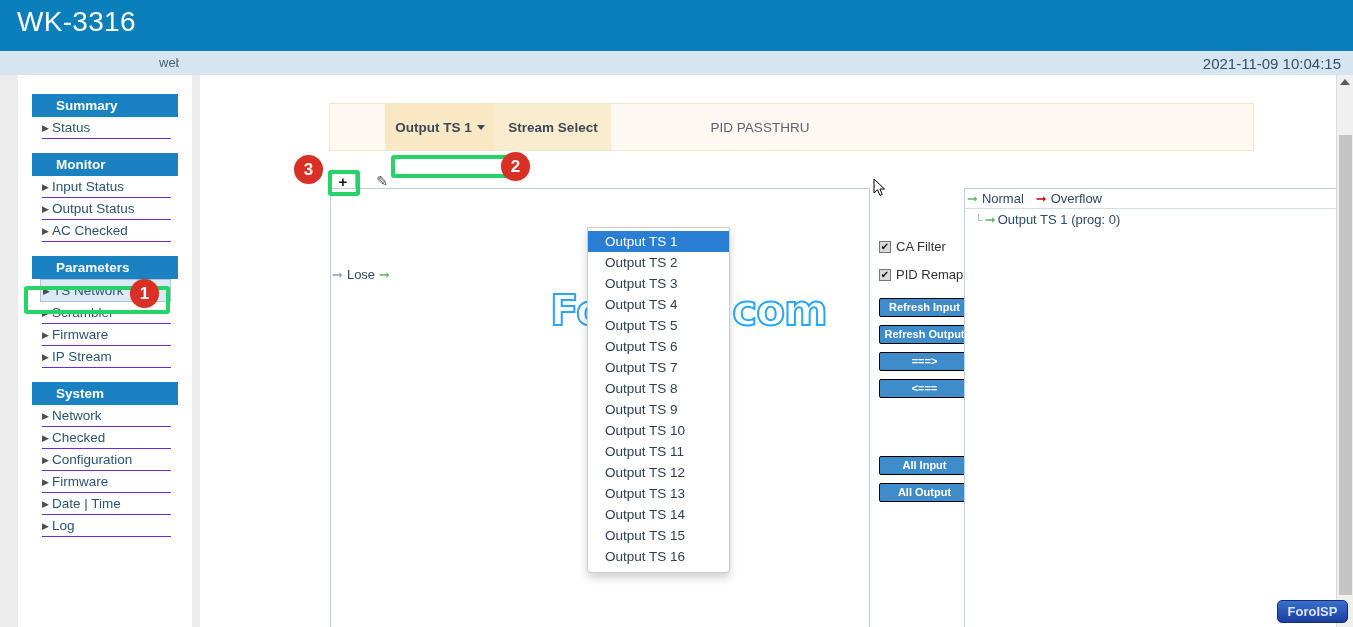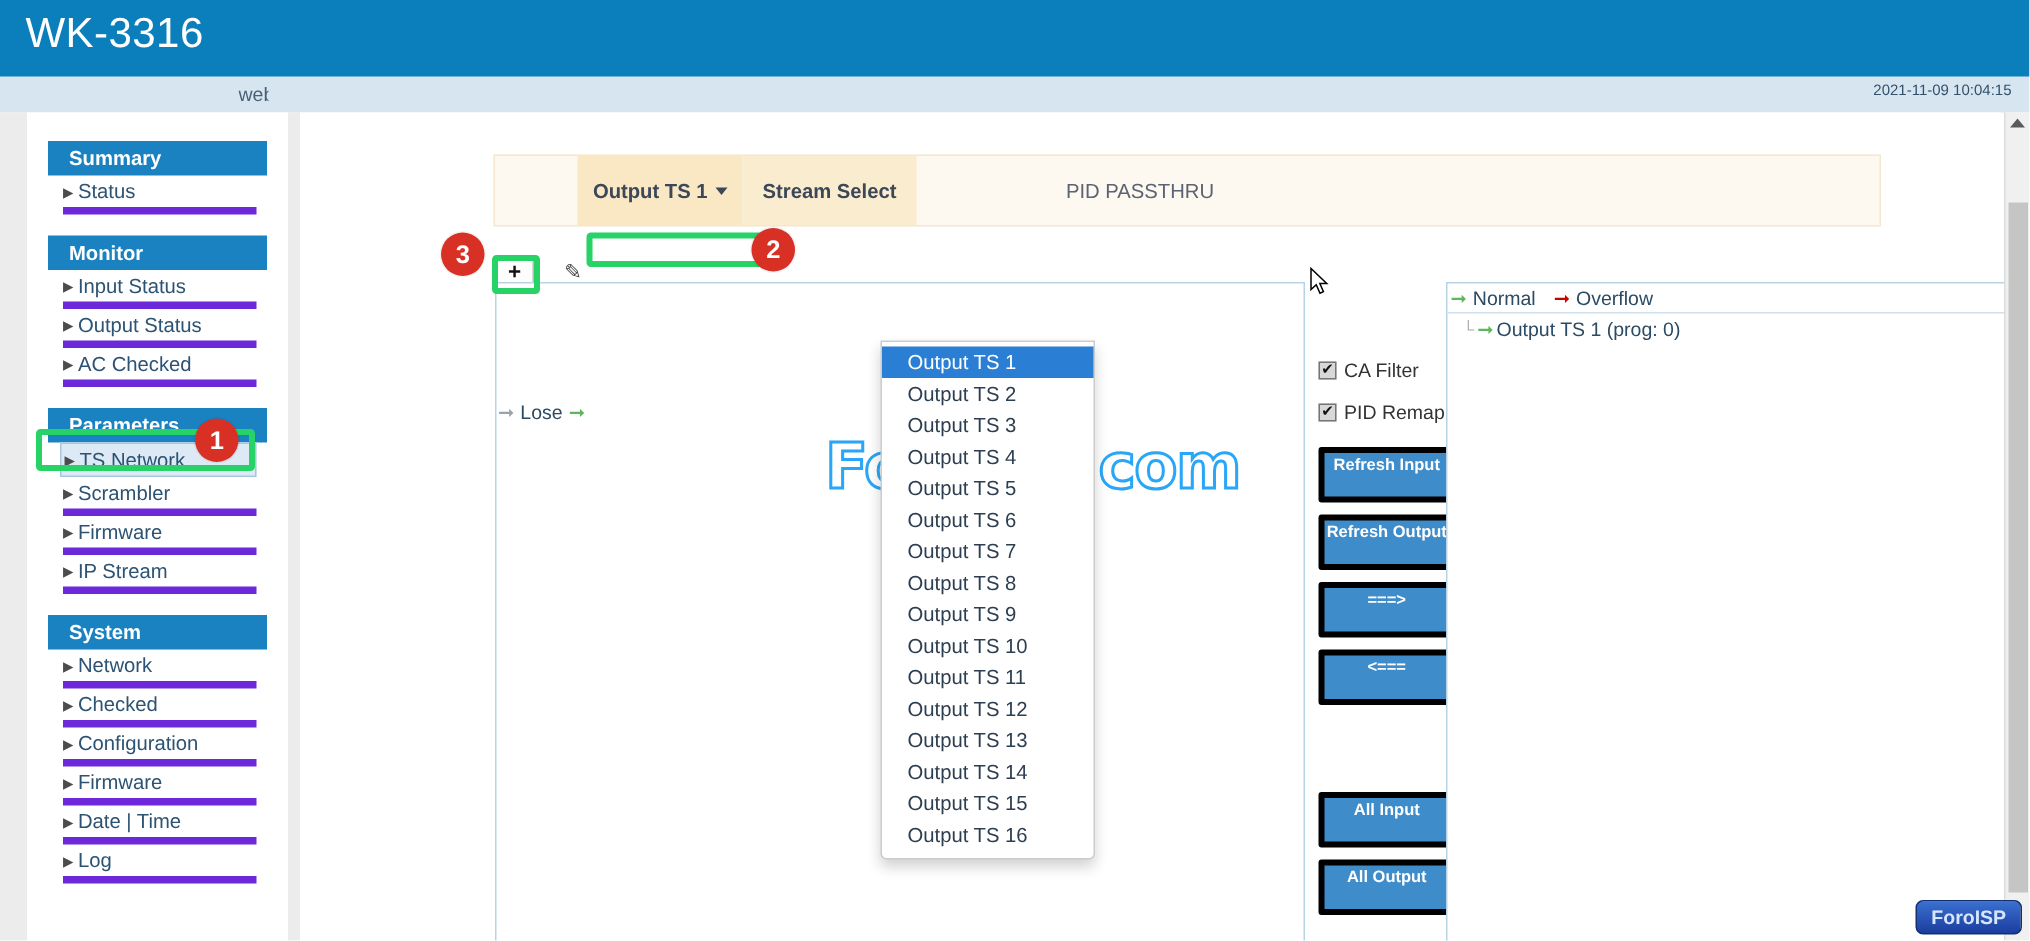--- a/index.html
+++ b/index.html
@@ -30,21 +30,21 @@
     background:#d7e5f0;
     border-top:1px solid #0b7fbc;
   }
   .subbar .weltext {
     position:absolute; left:159px; top:4px;
     font-size:13px; color:#4b5f72;
     width:20px; overflow:hidden; white-space:nowrap;
   }
   .subbar .timestamp {
     position:absolute; right:12px; top:4px;
-    font-size:10px; color:#31506b;text-align:right;
+    font-size:15px; color:#31506b;text-align:right;
   }
 
   
   .left-gutter {
     position:absolute; left:0; top:75px; width:18px; height:552px;
     background:#ececec;
   }
   .sidebar-outer {
     position:absolute; left:18px; top:75px; width:174px; height:552px;
     background:#ffffff;
@@ -54,28 +54,28 @@
     background:#ececec;
   }
 
   
   .sb-section {
     margin: 0 14px 0 14px;
     background:#1b82c2;
     color:#ffffff;
     font-weight:bold;
     font-size:13.5px;
-    padding:4px 0 4px 14px;
+    padding:4px 0 4px 24px;
   }
   .sb-group { margin-bottom:14px; }
   .sb-first { margin-top:19px; }
   .sb-item {
     margin:0 21px 0 24px;
     padding:3px 0 3px 0;
-    border-bottom:5px solid #6d28d9;
+    border-bottom:1px solid #6d28d9;
     color:#2c5373;
     font-size:13.5px;
     white-space:nowrap;
     cursor:pointer;
     position:relative;
   }
   .sb-item .arrow { color:#4c4c4c; font-size:9px; margin-right:3px; position:relative; top:-1px;}
   .sb-item.selected {
     background:#ddeaf5;
     border:1px solid #a9c6df;
@@ -186,24 +186,24 @@
     font-size:13px; color:#333; margin-left:6px;
   }
   .chk-row:first-child { margin-top:51px; }
   .chk-row + .chk-row { margin-top:13px; }
   .chkbox {
     width:12px; height:12px; background:#d8d8d8; border:1px solid #767676;
     display:flex; align-items:center; justify-content:center;
     font-size:10px; color:#111; line-height:1;
   }
   .blue-btn {
-    display:block; width:91px; height:37px; margin:0 0 8px 6px;
+    display:block; width:91px; height:19px; margin:0 0 8px 6px;
     background:#3f8ccb; color:#ffffff;
     font-size:11px; font-weight:bold;
-    border:4px solid #000000; border-radius:2px;
+    border:1px solid #000000; border-radius:2px;
     text-align:center; line-height:17px; cursor:pointer;
     font-family:"Liberation Sans", sans-serif;
   }
   .btn-stack1 { margin-top:16px; }
   .btn-stack2 { margin-top:58px; }
 
   
   .panel-right {
     position:absolute; left:764px; top:113px;
     width:382px; height:457px;

